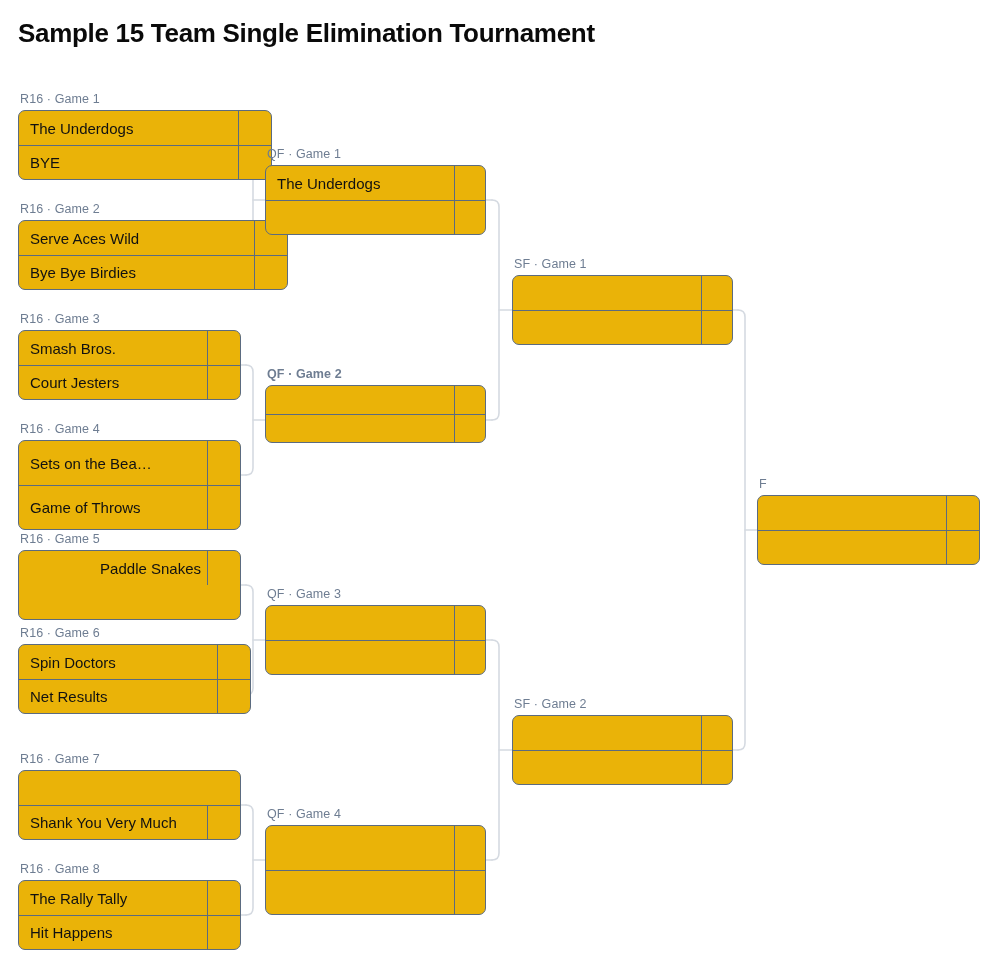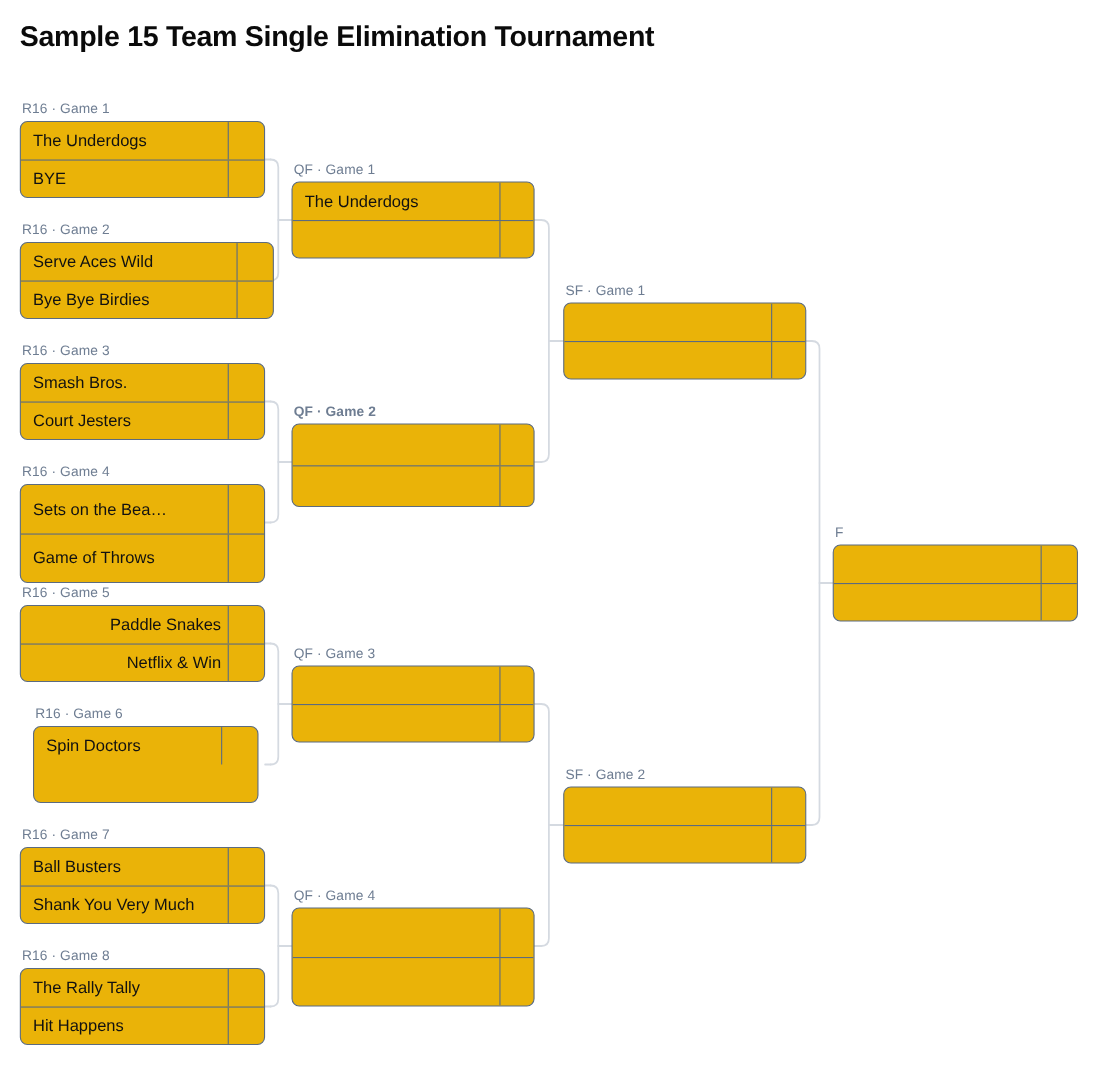--- a/index.html
+++ b/index.html
@@ -122,34 +122,34 @@
       <path d="M 486 860 H 492" fill="none" stroke="#d5dae1" stroke-width="1.6" stroke-linecap="round"></path>
       <path d="M 492 640 Q 499 640 499 647 V 853 Q 499 860 492 860" fill="none" stroke="#d5dae1" stroke-width="1.6" stroke-linecap="round"></path>
       <path d="M 499 750 H 512" fill="none" stroke="#d5dae1" stroke-width="1.6" stroke-linecap="round"></path>
       <path d="M 733 310 H 738" fill="none" stroke="#d5dae1" stroke-width="1.6" stroke-linecap="round"></path>
       <path d="M 733 750 H 738" fill="none" stroke="#d5dae1" stroke-width="1.6" stroke-linecap="round"></path>
       <path d="M 738 310 Q 745 310 745 317 V 743 Q 745 750 738 750" fill="none" stroke="#d5dae1" stroke-width="1.6" stroke-linecap="round"></path>
       <path d="M 745 530 H 757" fill="none" stroke="#d5dae1" stroke-width="1.6" stroke-linecap="round"></path>
     </svg>
 
   <div id="matches-layer">
-      <div class="match" style="left: 18px; top: 110px; width: 223px; height: 70px;">
+      <div class="match" style="left: 18px; top: 110px; width: 254px; height: 70px;">
         <div class="match-label">R16 · Game 1</div>
         <div class="match-box">
           <div class="slot top">
             <div class="seed-name">The Underdogs</div>
             <div class="seed-score" style="width: 33px;"></div>
           </div>
           <div class="slot bottom">
             <div class="seed-name">BYE</div>
             <div class="seed-score" style="width: 33px;"></div>
           </div>
         </div>
       </div>
-      <div class="match" style="left: 18px; top: 220px; width: 231px; height: 70px;">
+      <div class="match" style="left: 18px; top: 220px; width: 270px; height: 70px;">
         <div class="match-label">R16 · Game 2</div>
         <div class="match-box">
           <div class="slot top">
             <div class="seed-name">Serve Aces Wild</div>
             <div class="seed-score" style="width: 33px;"></div>
           </div>
           <div class="slot bottom">
             <div class="seed-name">Bye Bye Birdies</div>
             <div class="seed-score" style="width: 33px;"></div>
           </div>
@@ -181,42 +181,38 @@
           </div>
         </div>
       </div>
       <div class="match" style="left: 18px; top: 550px; width: 223px; height: 70px; text-align: right;">
         <div class="match-label">R16 · Game 5</div>
         <div class="match-box">
           <div class="slot top">
             <div class="seed-name">Paddle Snakes</div>
             <div class="seed-score" style="width: 33px;"></div>
           </div>
-          <div class="slot bottom">
-            <div class="seed-name">Netflix &amp; Win</div>
-            <div class="seed-score" style="width: 33px;"></div>
-          </div>
-        </div>
-      </div>
-      <div class="match" style="left: 18px; top: 660px; width: 205px; height: 70px; margin-left: 12px;">
+        </div>
+      </div>
+      <div class="match" style="left: 18px; top: 644px; width: 233px; height: 70px;">
         <div class="match-label">R16 · Game 6</div>
         <div class="match-box">
           <div class="slot top">
             <div class="seed-name">Spin Doctors</div>
+            <div class="seed-score" style="width: 33px;"></div>
+          </div>
+          <div class="slot bottom">
+            <div class="seed-name">Net Results</div>
             <div class="seed-score" style="width: 33px;"></div>
           </div>
         </div>
       </div>
       <div class="match" style="left: 18px; top: 770px; width: 223px; height: 70px;">
         <div class="match-label">R16 · Game 7</div>
         <div class="match-box">
-          <div class="slot top">
-            <div class="seed-name">Ball Busters</div>
-            <div class="seed-score" style="width: 33px;"></div>
-          </div>
           <div class="slot bottom">
             <div class="seed-name">Shank You Very Much</div>
             <div class="seed-score" style="width: 33px;"></div>
           </div>
         </div>
       </div>
       <div class="match" style="left: 18px; top: 880px; width: 223px; height: 70px;">
         <div class="match-label">R16 · Game 8</div>
         <div class="match-box">
           <div class="slot top">
@@ -235,21 +231,21 @@
           <div class="slot top">
             <div class="seed-name">The Underdogs</div>
             <div class="seed-score" style="width: 31px;"></div>
           </div>
           <div class="slot bottom">
             <div class="seed-name"></div>
             <div class="seed-score" style="width: 31px;"></div>
           </div>
         </div>
       </div>
-      <div class="match" style="left: 265px; top: 385px; width: 221px; height: 76px; font-weight: bold;">
+      <div class="match" style="left: 265px; top: 385px; width: 221px; height: 58px; font-weight: bold;">
         <div class="match-label">QF · Game 2</div>
         <div class="match-box">
           <div class="slot top">
             <div class="seed-name"></div>
             <div class="seed-score" style="width: 31px;"></div>
           </div>
           <div class="slot bottom">
             <div class="seed-name"></div>
             <div class="seed-score" style="width: 31px;"></div>
           </div>

